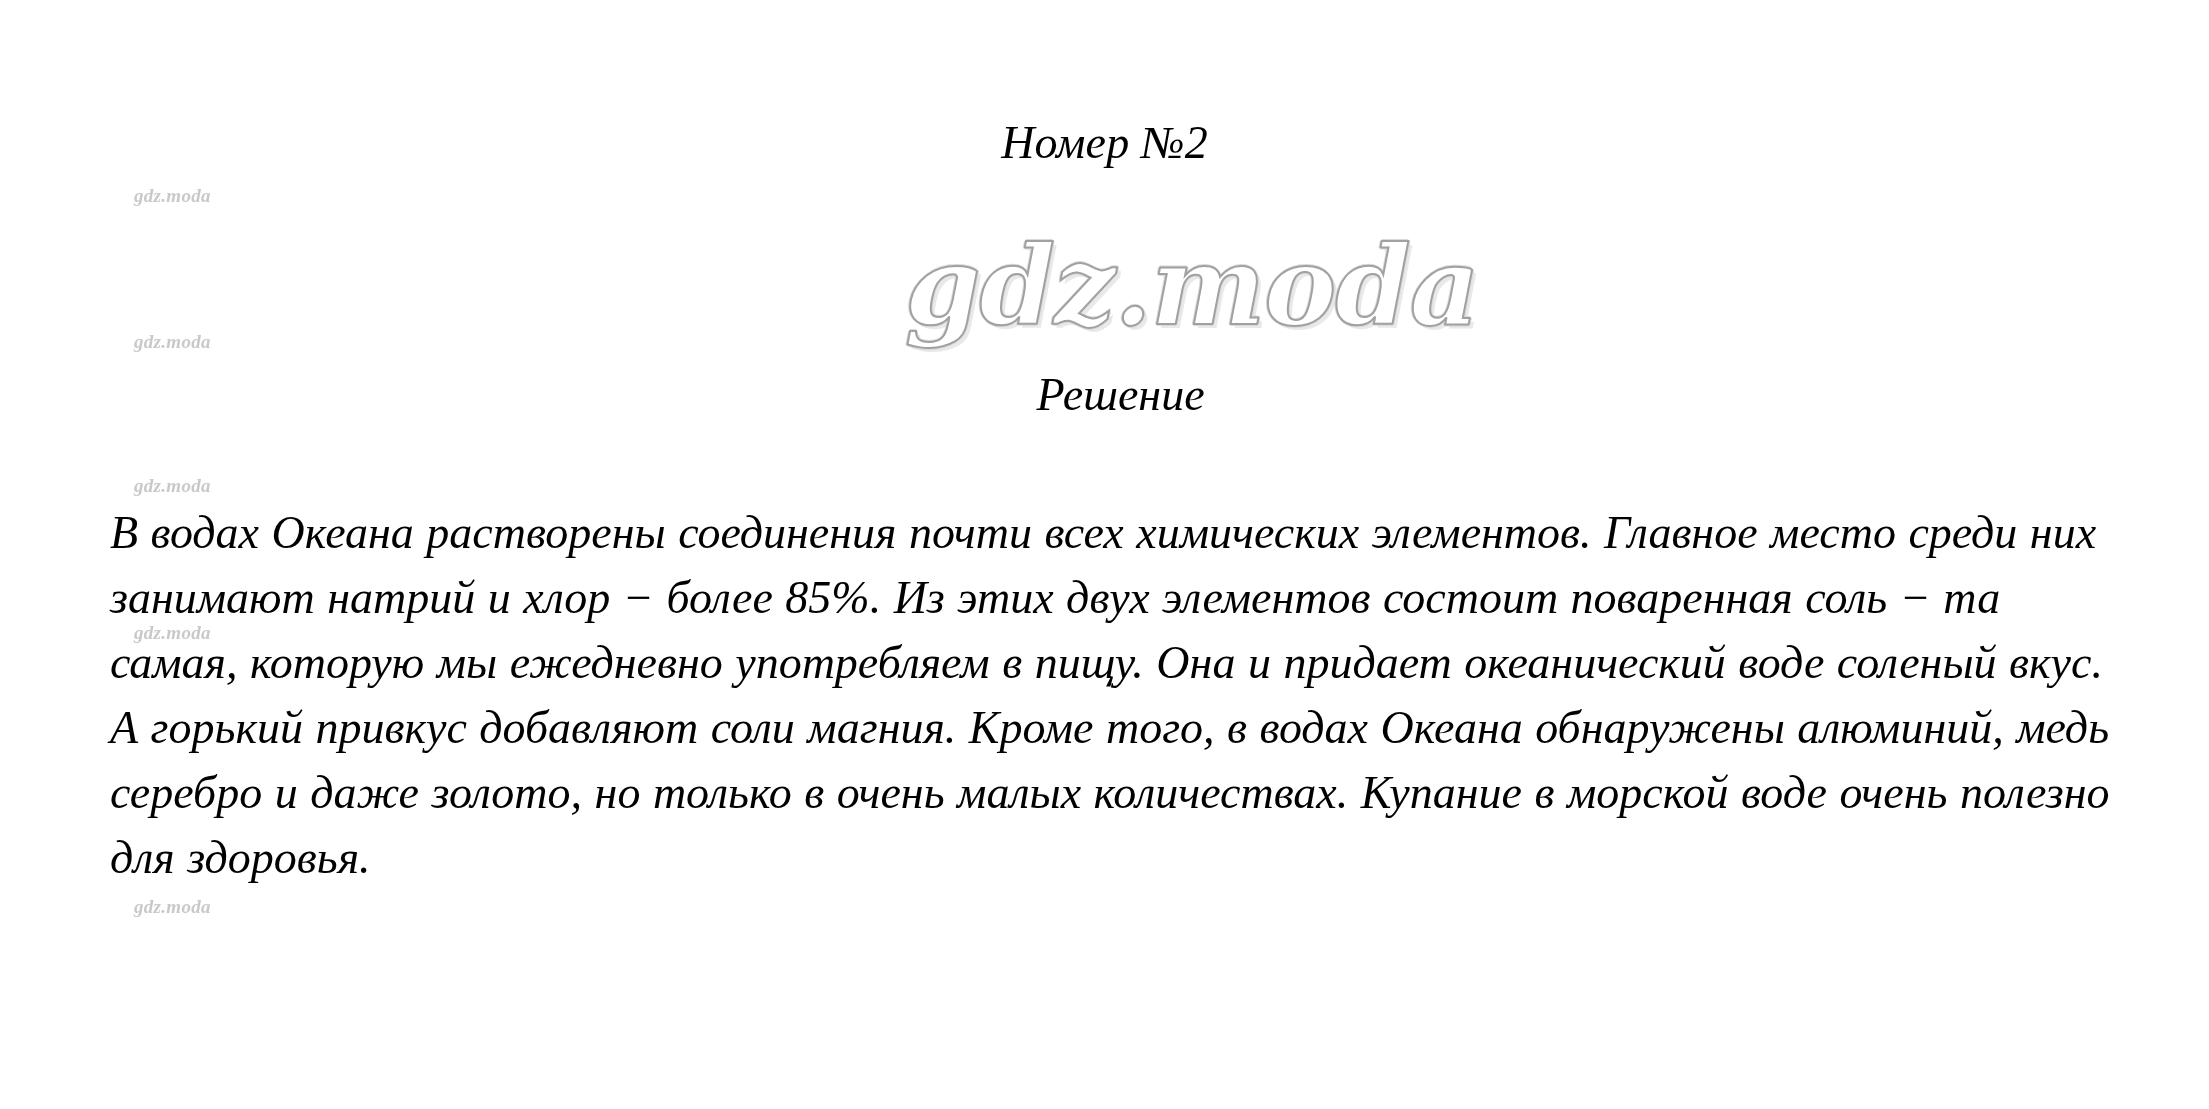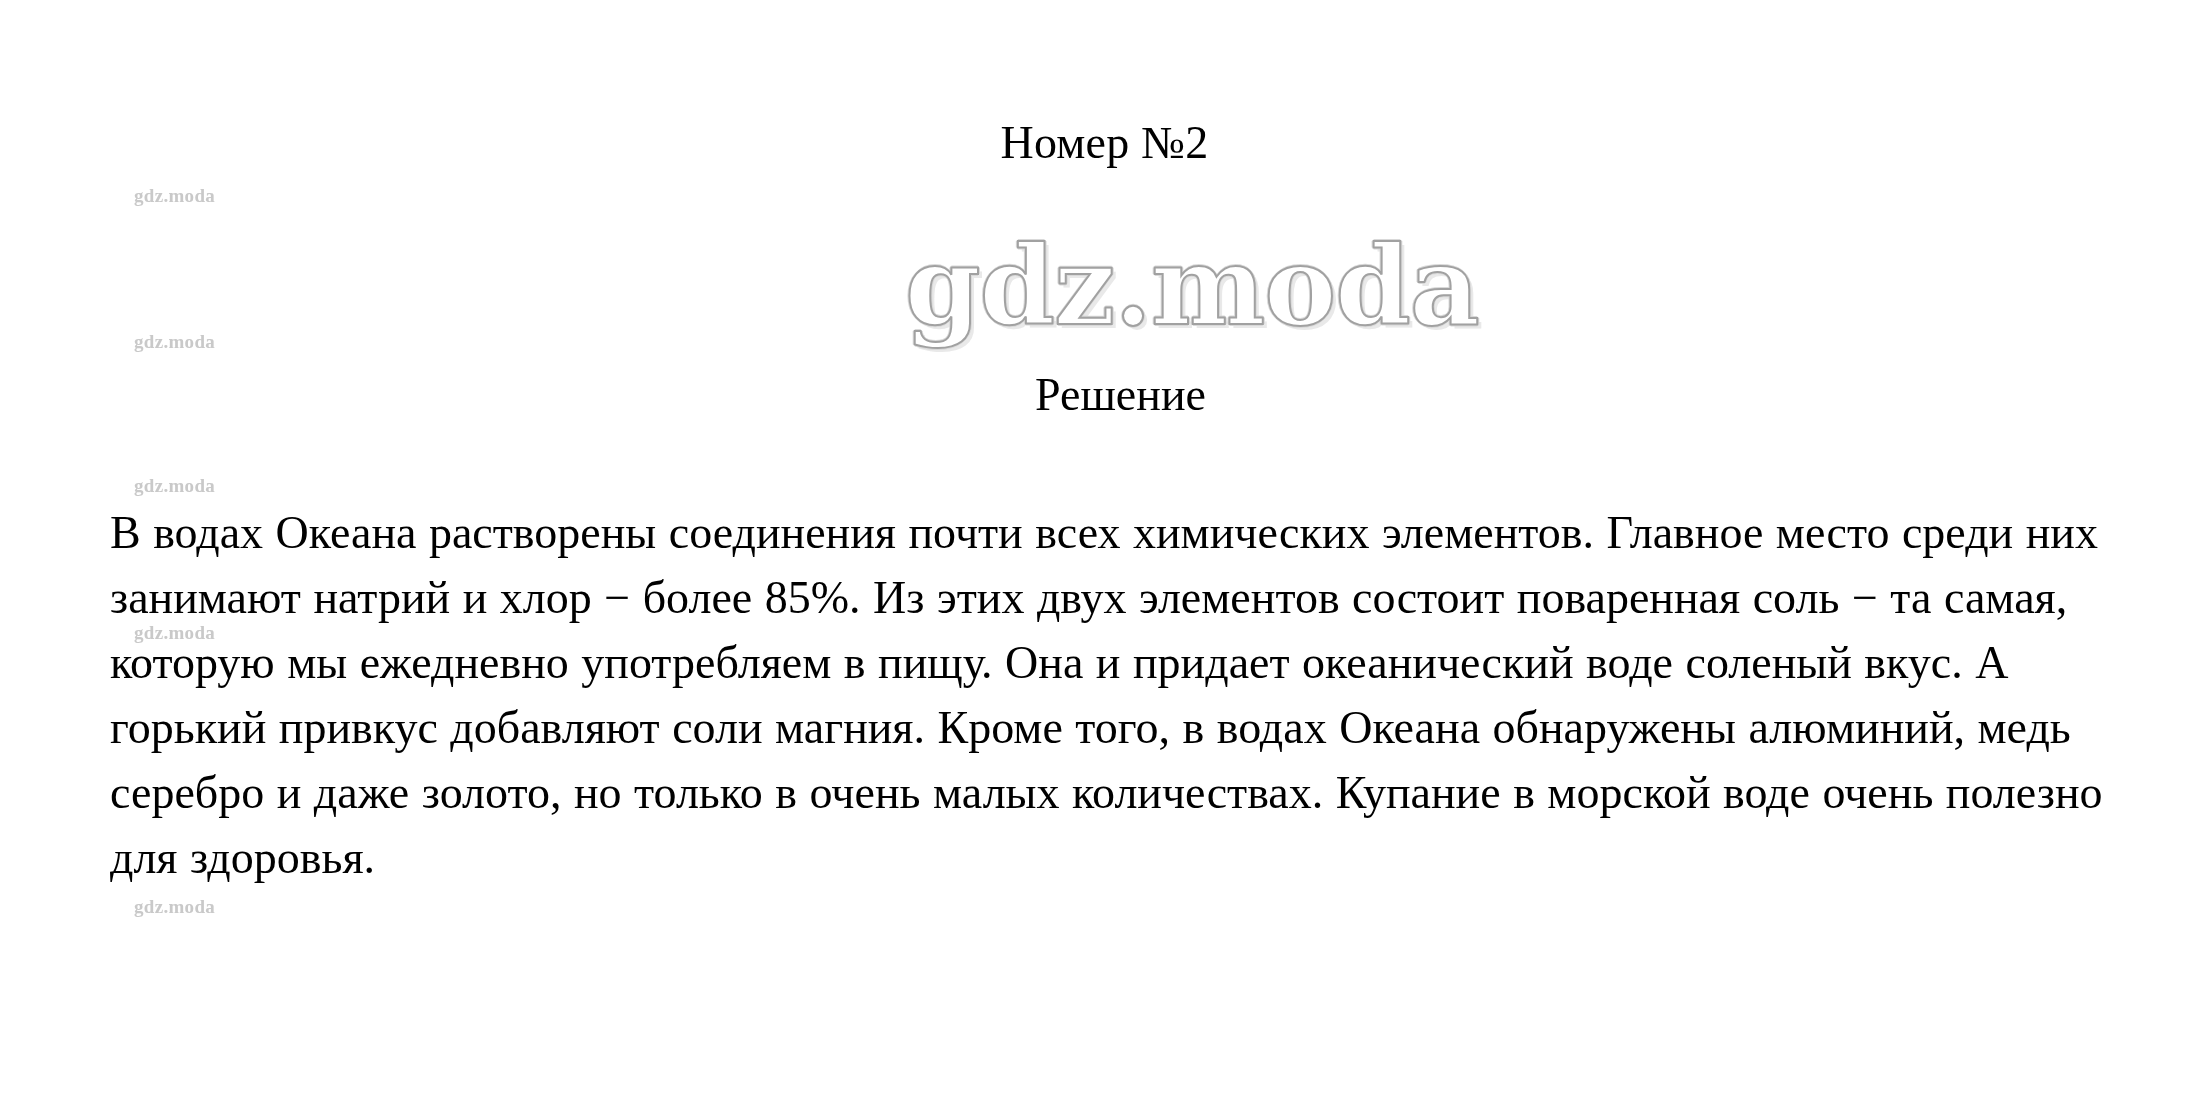--- a/index.html
+++ b/index.html
@@ -12,20 +12,21 @@
     height: 1109px;
     position: relative;
     overflow: hidden;
     font-family: "Liberation Serif", serif;
     color: #000000;
   }
 
   .page {
     position: absolute;
     inset: 0;
+    font-style: italic;
   }
 
   
   .title {
     position: absolute;
     left: 0;
     top: 118px;
     width: 2209px;
     text-align: center;
     font-size: 46px;

